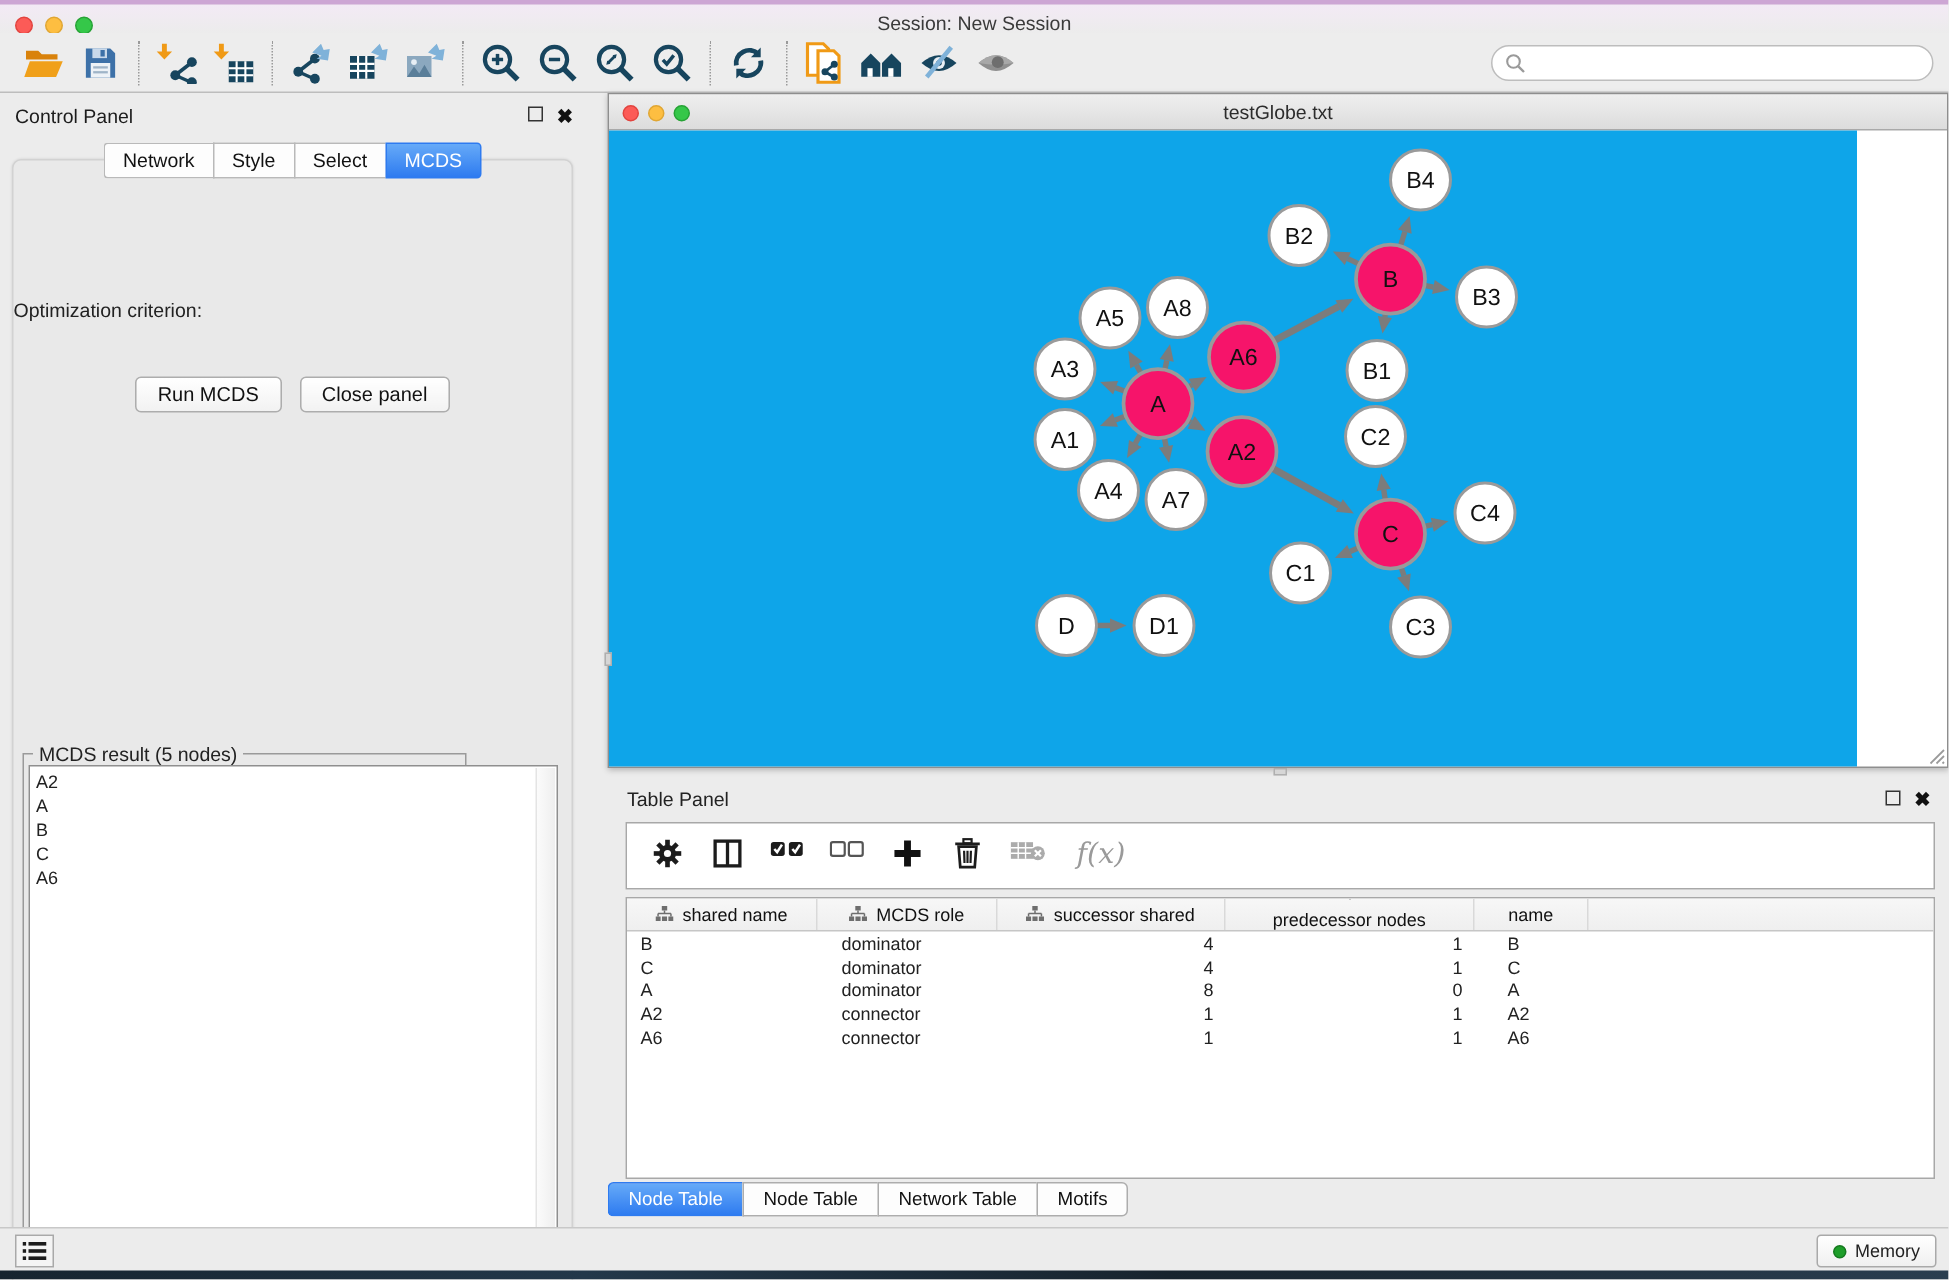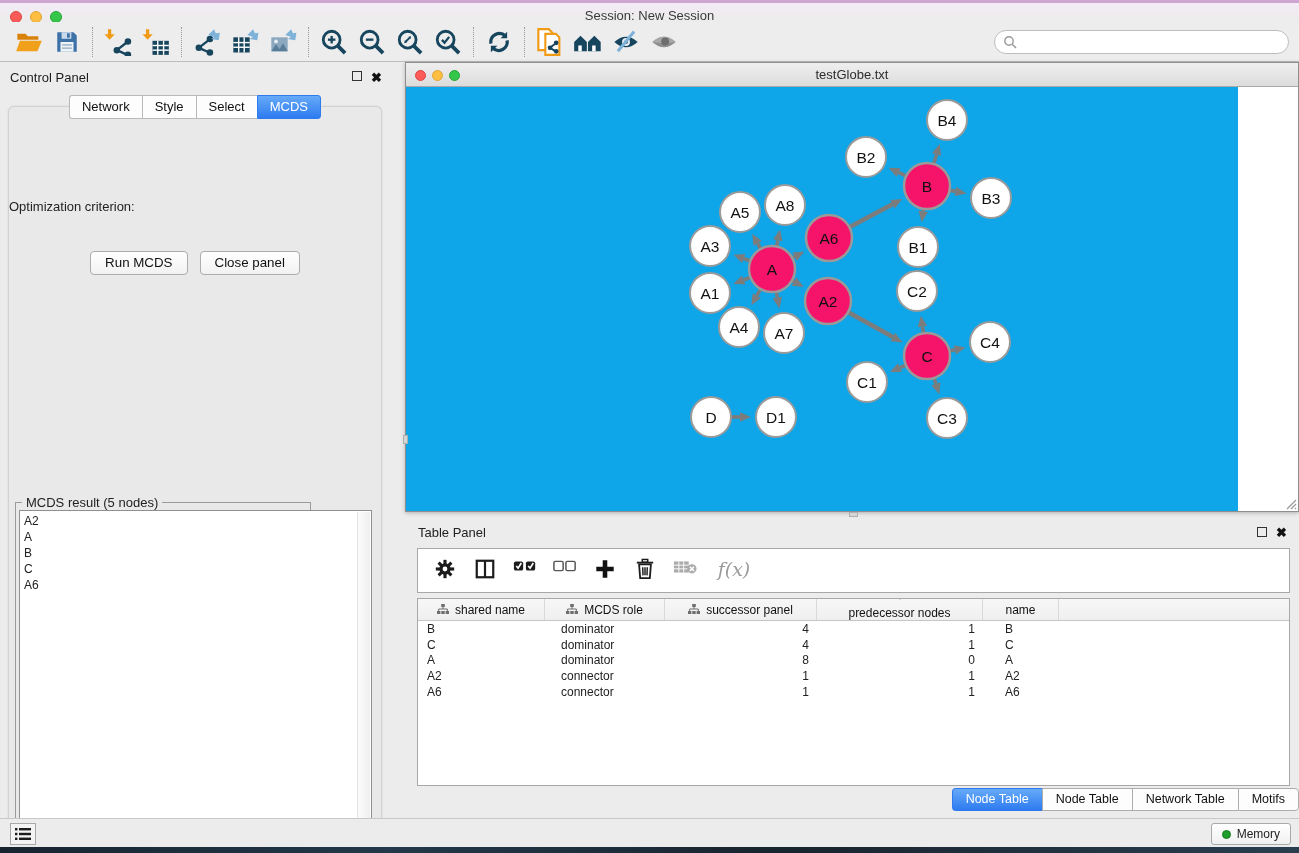--- a/index.html
+++ b/index.html
@@ -77,21 +77,21 @@
   .tp-tool { display:flex; align-items:flex-start; justify-content:center; width:26px; height:26px; }
   .fx-label { font-family:"DejaVu Serif", serif; font-style:italic; font-size:19px; color:#9a9a9a; }
   .tp-table { position:absolute; left:12px; top:78px; width:873px; height:188px; background:#fff;
     border:1px solid #A8A8A8; overflow:hidden; }
   .thead { display:flex; height:22px; background:linear-gradient(#F7F7F7,#EFEFEF); border-bottom:1px solid #C6C6C6; }
   .th { display:flex; align-items:center; justify-content:center; gap:6px; font-size:12px; color:#111;
     border-right:1px solid #D9D9D9; height:100%; }
   .trow { display:flex; height:15.8px; align-items:center; font-size:12px; }
   .td { white-space:nowrap; overflow:hidden; }
   .td.num { text-align:right; }
-  .tp-tabs { position:absolute; left:0; top:268px; width:100%; display:flex; justify-content:flex-end; }
+  .tp-tabs { position:absolute; left:0; top:268px; width:100%; display:flex; justify-content:flex-start; }
   .tp-tab { padding:3px 13px 4px; background:#FDFDFD; border:1px solid #ADADAD; border-right:none; font-size:12.5px; color:#111; }
   .tp-tab:first-child { border-radius:4px 0 0 4px; }
   .tp-tab:last-child { border-right:1px solid #ADADAD; border-radius:0 4px 4px 0; }
   .tp-tab.active { background:linear-gradient(#66AAF8,#2E7BF0); color:#fff; border-color:#2E7BF0; }
 
   
   .statusbar { position:absolute; left:0; top:818px; width:1299px; height:29px; background:#ECECEC; border-top:1px solid #C8C8C8; }
   .list-btn { position:absolute; left:10px; top:4px; width:26px; height:22px; background:#F4F4F4;
     border:1px solid #A9A9A9; display:flex; align-items:center; justify-content:center; }
   .memory-btn { position:absolute; right:8px; top:4px; height:22px; background:linear-gradient(#FFFFFF,#F0F0F0);
@@ -528,21 +528,21 @@
               <rect x="4.3" y="7" width="3.4" height="3"></rect>
               <rect x="8.6" y="7" width="3.4" height="3"></rect>
             </g>
             <g stroke="#6e6e6e" stroke-width="1">
               <line x1="6" y1="3" x2="6" y2="5"></line>
               <line x1="1.7" y1="7" x2="1.7" y2="5"></line>
               <line x1="10.3" y1="7" x2="10.3" y2="5"></line>
               <line x1="1.7" y1="5" x2="10.3" y2="5"></line>
             </g>
           </svg>
-          <span>successor panel</span>
+          <span>successor shared</span>
         </div>
         <div class="th" style="width: 166px; flex-direction: column;">
           <svg width="12" height="11" viewBox="0 0 12 11">
             <g fill="#6e6e6e">
               <rect x="4.2" y="0" width="3.6" height="3"></rect>
               <rect x="0" y="7" width="3.4" height="3"></rect>
               <rect x="4.3" y="7" width="3.4" height="3"></rect>
               <rect x="8.6" y="7" width="3.4" height="3"></rect>
             </g>
             <g stroke="#6e6e6e" stroke-width="1">

